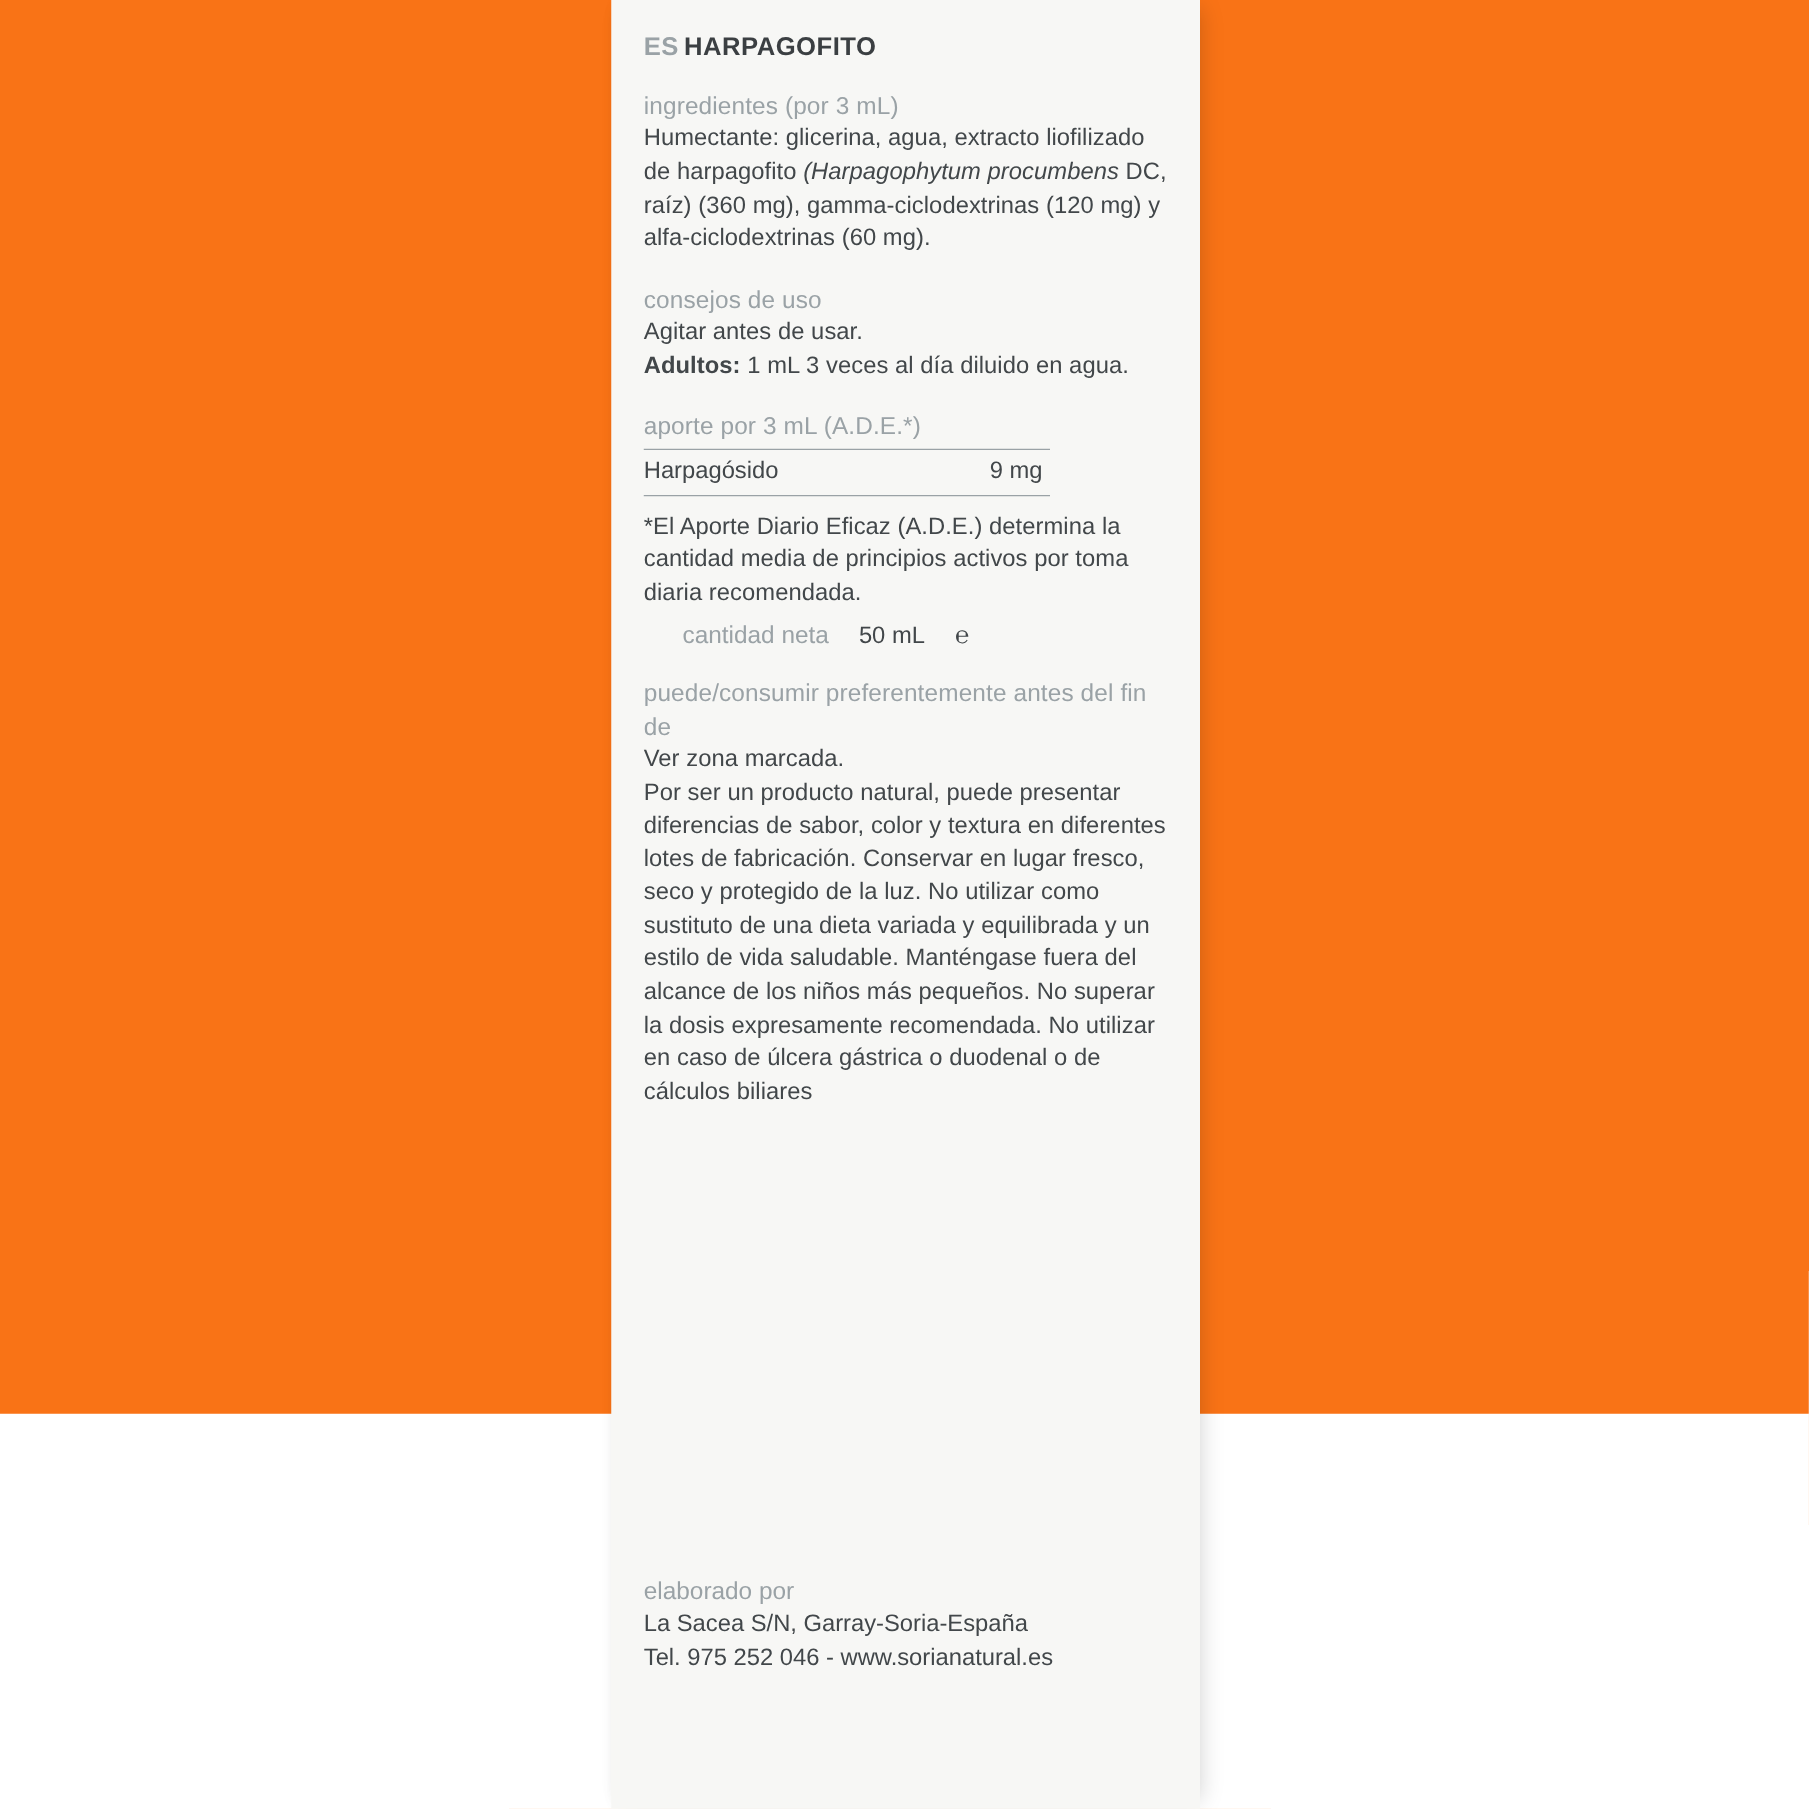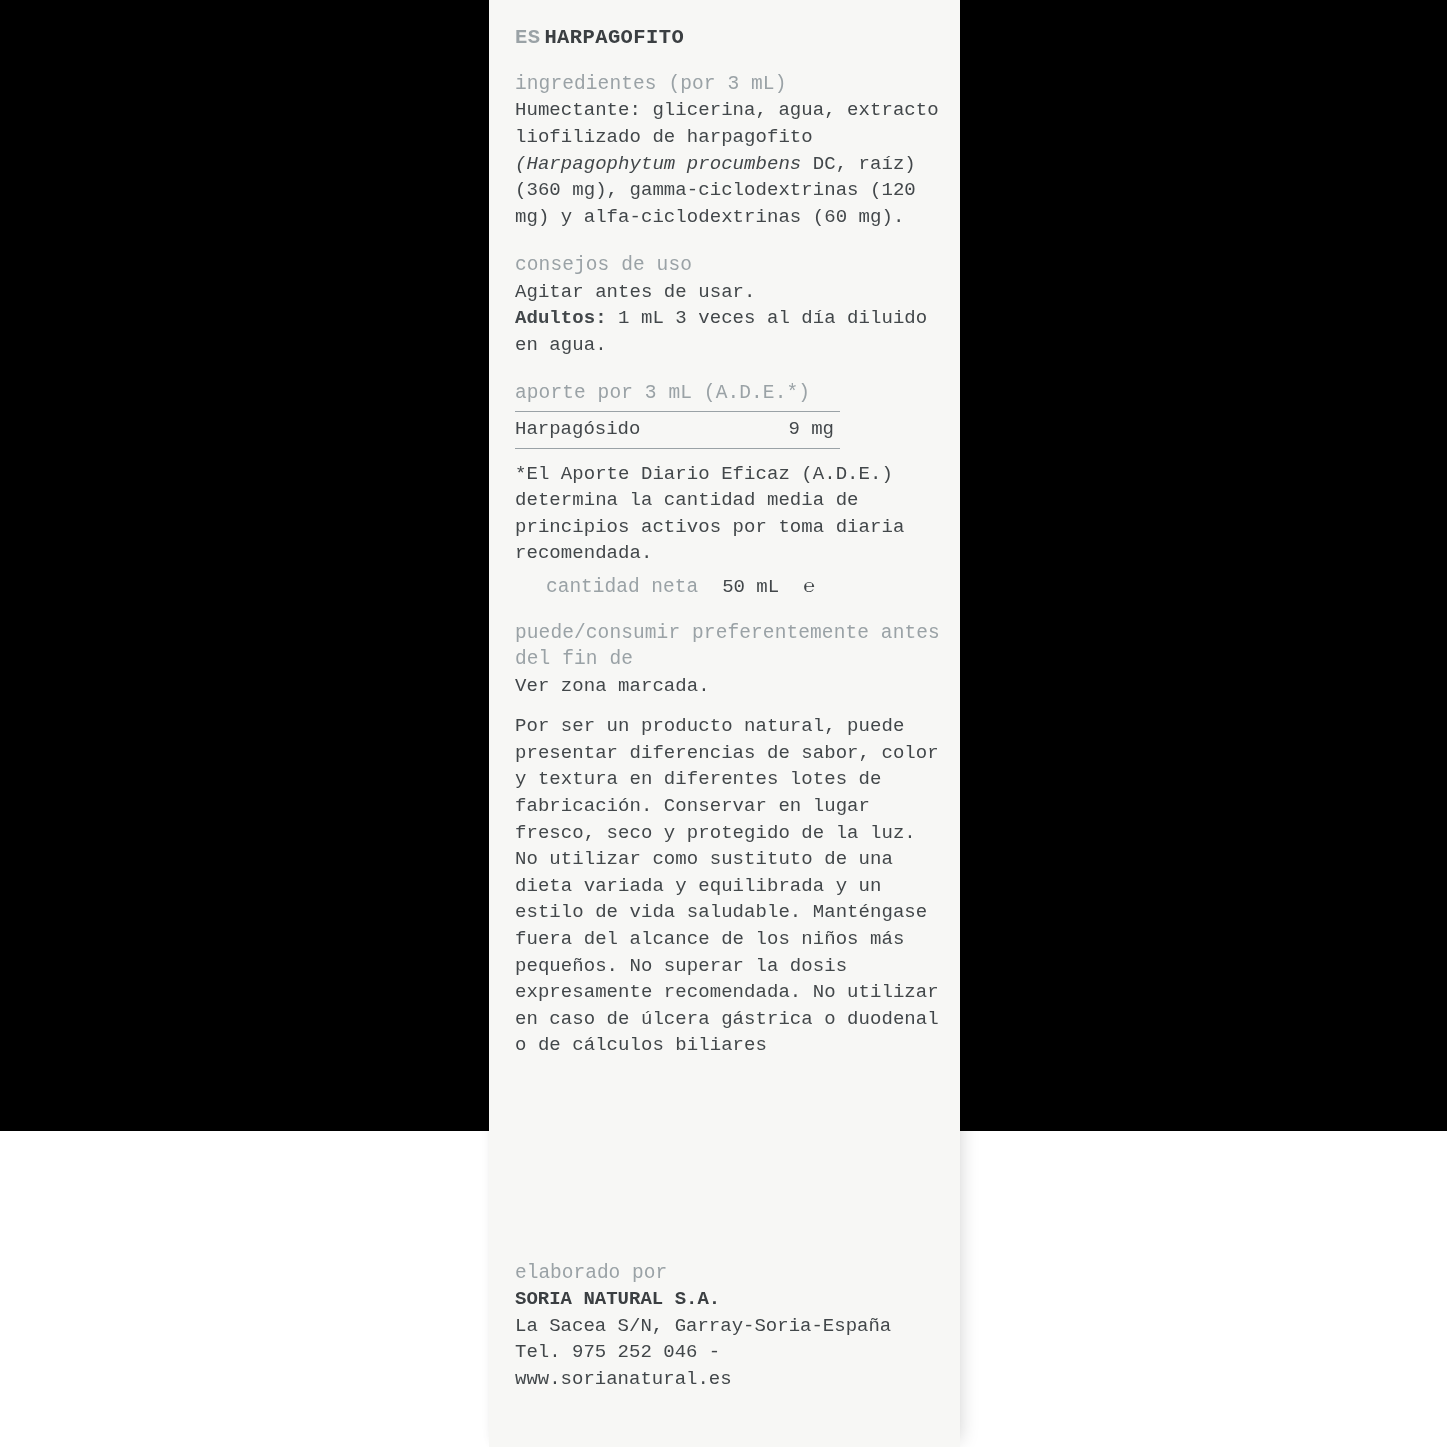--- a/index.html
+++ b/index.html
@@ -10,22 +10,21 @@
   body {
     width: 1447px;
     height: 1447px;
     font-family: "Liberation Sans", sans-serif;
     overflow: hidden;
   }
   .stage {
     position: relative;
     width: 1447px;
     height: 1131px;
-    background: #000000;
-    font-family: Liberation Mono, monospace;
+    background: #f97316;
   }
   
   .panel {
     position: absolute;
     left: 489px;
     top: 0px;
     width: 471px;
     height: 1447px;
     background: #f7f7f5;
     box-shadow: 6px 0 18px -6px rgba(0,0,0,0.18), -2px 0 10px -6px rgba(0,0,0,0.10);
@@ -116,21 +115,20 @@
   .inline-row .value {
     font-size: 19px;
     color: #42474a;
   }
   .e-mark {
     font-size: 19px;
     color: #42474a;
   }
 
   .paragraph {
-    margin-top: 14px;
   }
 
   
   .footer {
     position: absolute;
     left: 0;
     top: 1262px;
     width: 425px;
   }
   .footer .maker-label {
@@ -188,19 +186,18 @@
 
         <div class="section-head">puede/consumir preferentemente antes del fin de</div>
         <div class="body-text">Ver zona marcada.</div>
 
         <div class="body-text paragraph">Por ser un producto natural, puede presentar diferencias de sabor, color y textura en diferentes lotes de fabricación. Conservar en lugar fresco, seco y protegido de la luz. No utilizar como sustituto de una dieta variada y equilibrada y un estilo de vida saludable. Manténgase fuera del alcance de los niños más pequeños. No superar la dosis expresamente recomendada. No utilizar en caso de úlcera gástrica o duodenal o de cálculos biliares</div>
 
       </div>
 
       <div class="footer">
         <div class="maker-label">elaborado por</div>
-        <div class="maker-name">SORIA NATURAL S.A.</div>
         <div class="maker-line">La Sacea S/N, Garray-Soria-España</div>
         <div class="maker-line">Tel. 975 252 046 - www.sorianatural.es</div>
       </div>
     </div>
   </div>
 </div>
 
 </body></html>

